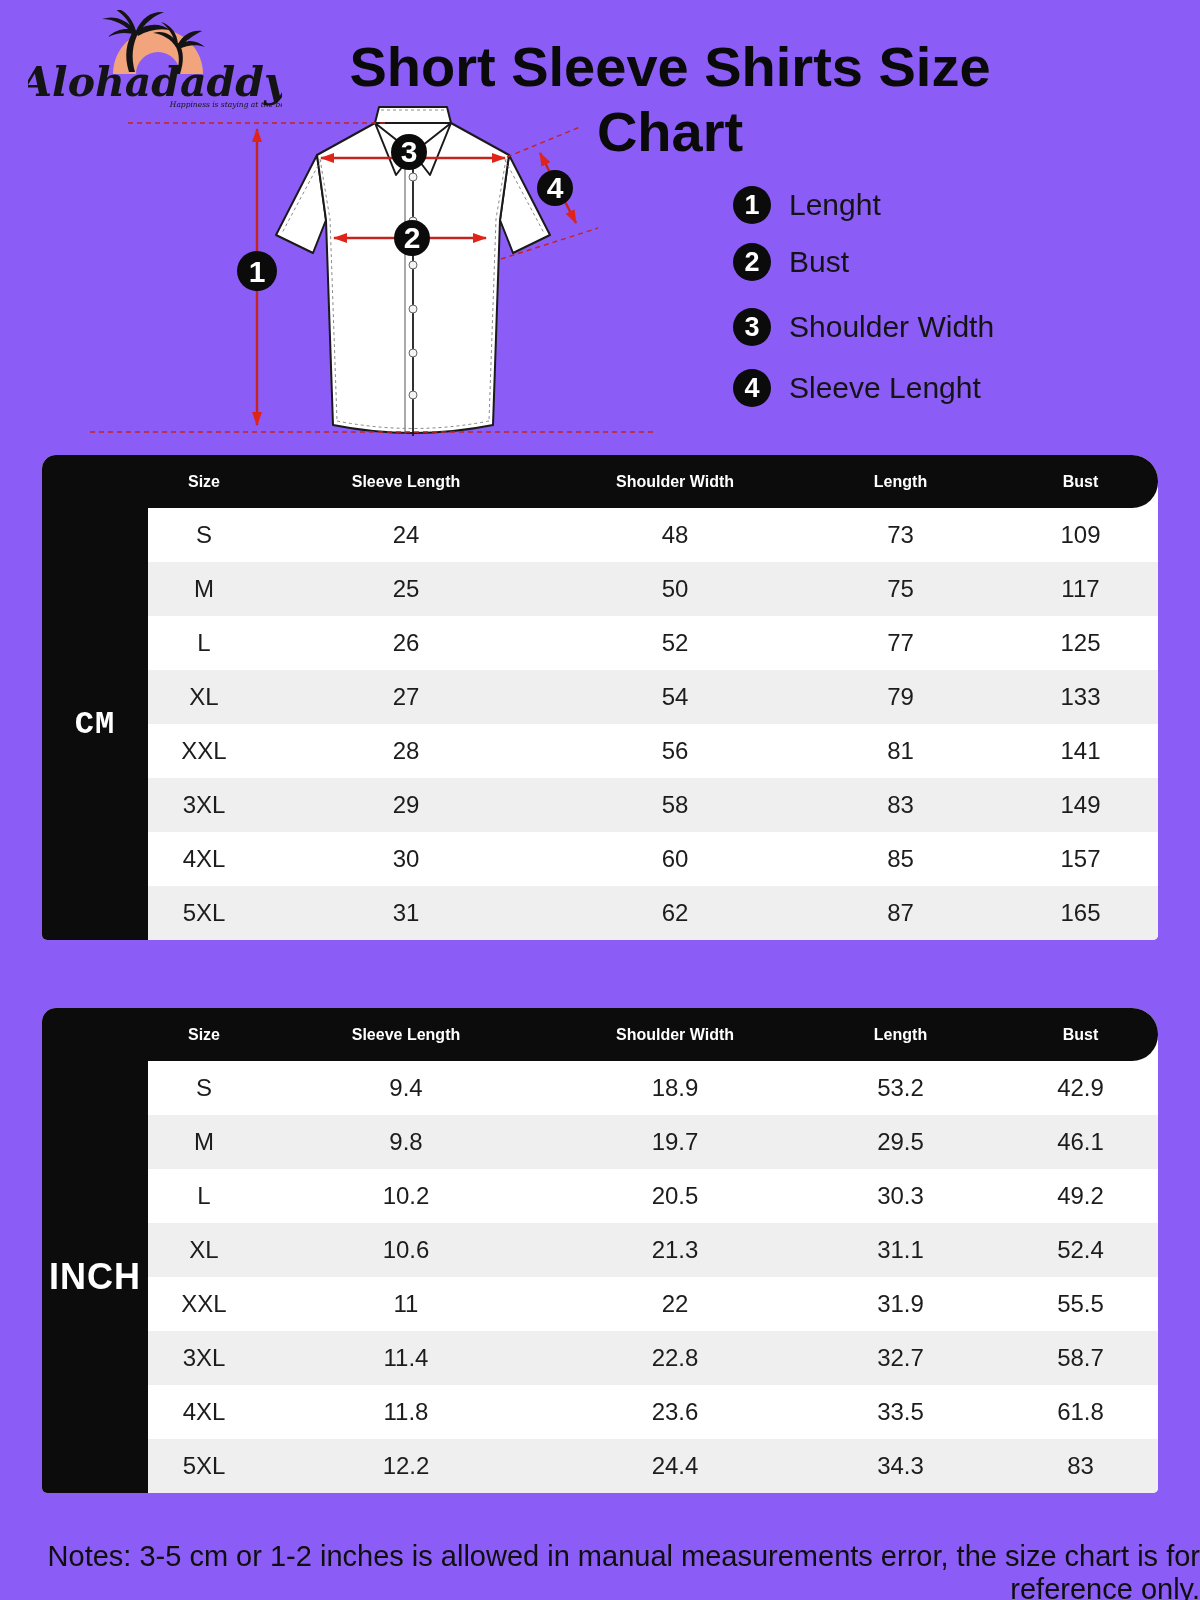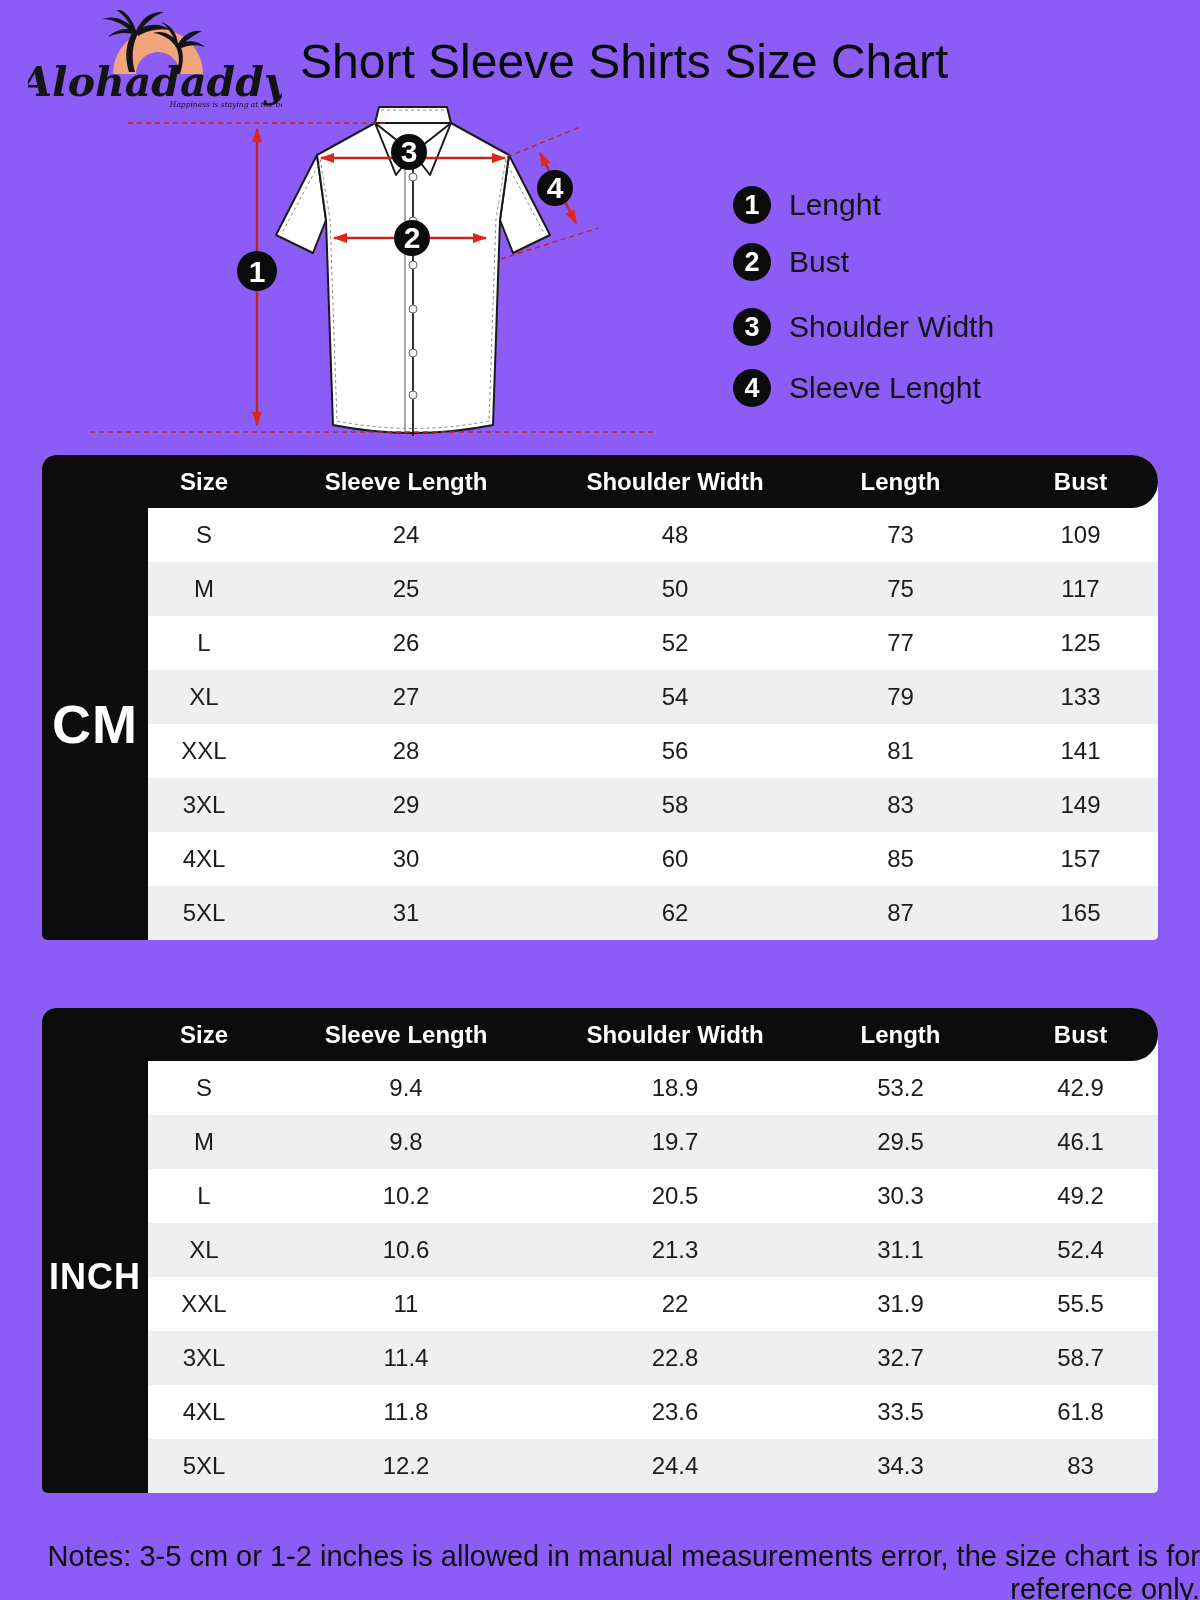--- a/index.html
+++ b/index.html
@@ -2,22 +2,22 @@
 <html><head>
 <meta charset="utf-8">
 <style>
   * { margin:0; padding:0; box-sizing:border-box; }
   html,body { background:#fff; }
   body { font-family:"Liberation Sans", sans-serif; color:#111; }
   .page { position:relative; width:1200px; height:1600px; background:#8b5cf6; overflow:hidden; margin:0 auto; }
 
   
   .logo { position:absolute; left:28px; top:10px; width:254px; height:100px; }
-  .page-title { position:absolute; left:300px; top:34px; width:740px; 
-                font-size:48px; font-weight:normal; color:#0a0a0a; letter-spacing:0px; }
+  .page-title { position:absolute; left:300px; top:34px; width:740px; text-align:center;
+                font-size:56px; font-weight:bold; color:#0a0a0a; letter-spacing:0px; }
 
   
   .diagram { position:absolute; left:0; top:95px; width:1200px; height:360px; }
   .shirt-svg { position:absolute; left:88px; top:0; width:570px; height:350px; }
 
   .legend { position:absolute; left:733px; top:0; width:420px; padding-top:90px; }
   .legend-item { display:flex; align-items:center; height:40px; margin-bottom:17px; }
   .legend-item:nth-child(2) { margin-bottom:25px; }
   .legend-item:nth-child(3) { margin-bottom:21px; }
   .legend-num { width:38px; height:38px; border-radius:50%; background:#0b0b0b; color:#fff;
@@ -28,21 +28,21 @@
   
   .size-table { position:absolute; left:42px; width:1116px; background:#fff;
                 border-radius:14px 26px 5px 5px; overflow:hidden; }
   .table-cm   { top:455px; }
   .table-inch { top:1008px; }
   .table-header { display:flex; background:#0c0c0c; height:53px;
                   border-bottom-right-radius:26px; }
   .header-spacer { width:106px; flex:0 0 106px; }
   .header-cols { flex:1; display:grid; grid-template-columns:112px 292px 246px 205px 155px;
                  align-items:center; }
-  .h-cell { text-align:center; color:#fff; font-size:24px; font-weight:bold; }
+  .h-cell { text-align:center; color:#fff; font-size:16px; font-weight:bold; }
   .table-body { display:flex; }
   .unit-band { width:106px; flex:0 0 106px; background:#0c0c0c; color:#fff;
                display:flex; align-items:center; justify-content:center;
                font-weight:bold; letter-spacing:1px; }
   .rows { flex:1; }
   .t-row { display:grid; grid-template-columns:112px 292px 246px 205px 155px;
            height:54px; align-items:center; background:#fff; }
   .t-row:nth-child(even) { background:#efefef; }
   .t-cell { text-align:center; font-size:24px; color:#1c1c1c; }
 
@@ -174,21 +174,21 @@
       <div class="header-spacer"></div>
       <div class="header-cols">
           <div class="h-cell">Size</div>
           <div class="h-cell">Sleeve Length</div>
           <div class="h-cell">Shoulder Width</div>
           <div class="h-cell">Length</div>
           <div class="h-cell">Bust</div>
         </div>
     </div>
     <div class="table-body">
-      <div class="unit-band" style="font-size: 54px;">CM</div>
+      <div class="unit-band" style="font-size: 32px; font-family: Liberation Mono, monospace;">CM</div>
       <div class="rows">
           <div class="t-row">
             <div class="t-cell">S</div>
             <div class="t-cell">24</div>
             <div class="t-cell">48</div>
             <div class="t-cell">73</div>
             <div class="t-cell">109</div>
           </div>
           <div class="t-row">
             <div class="t-cell">M</div>

